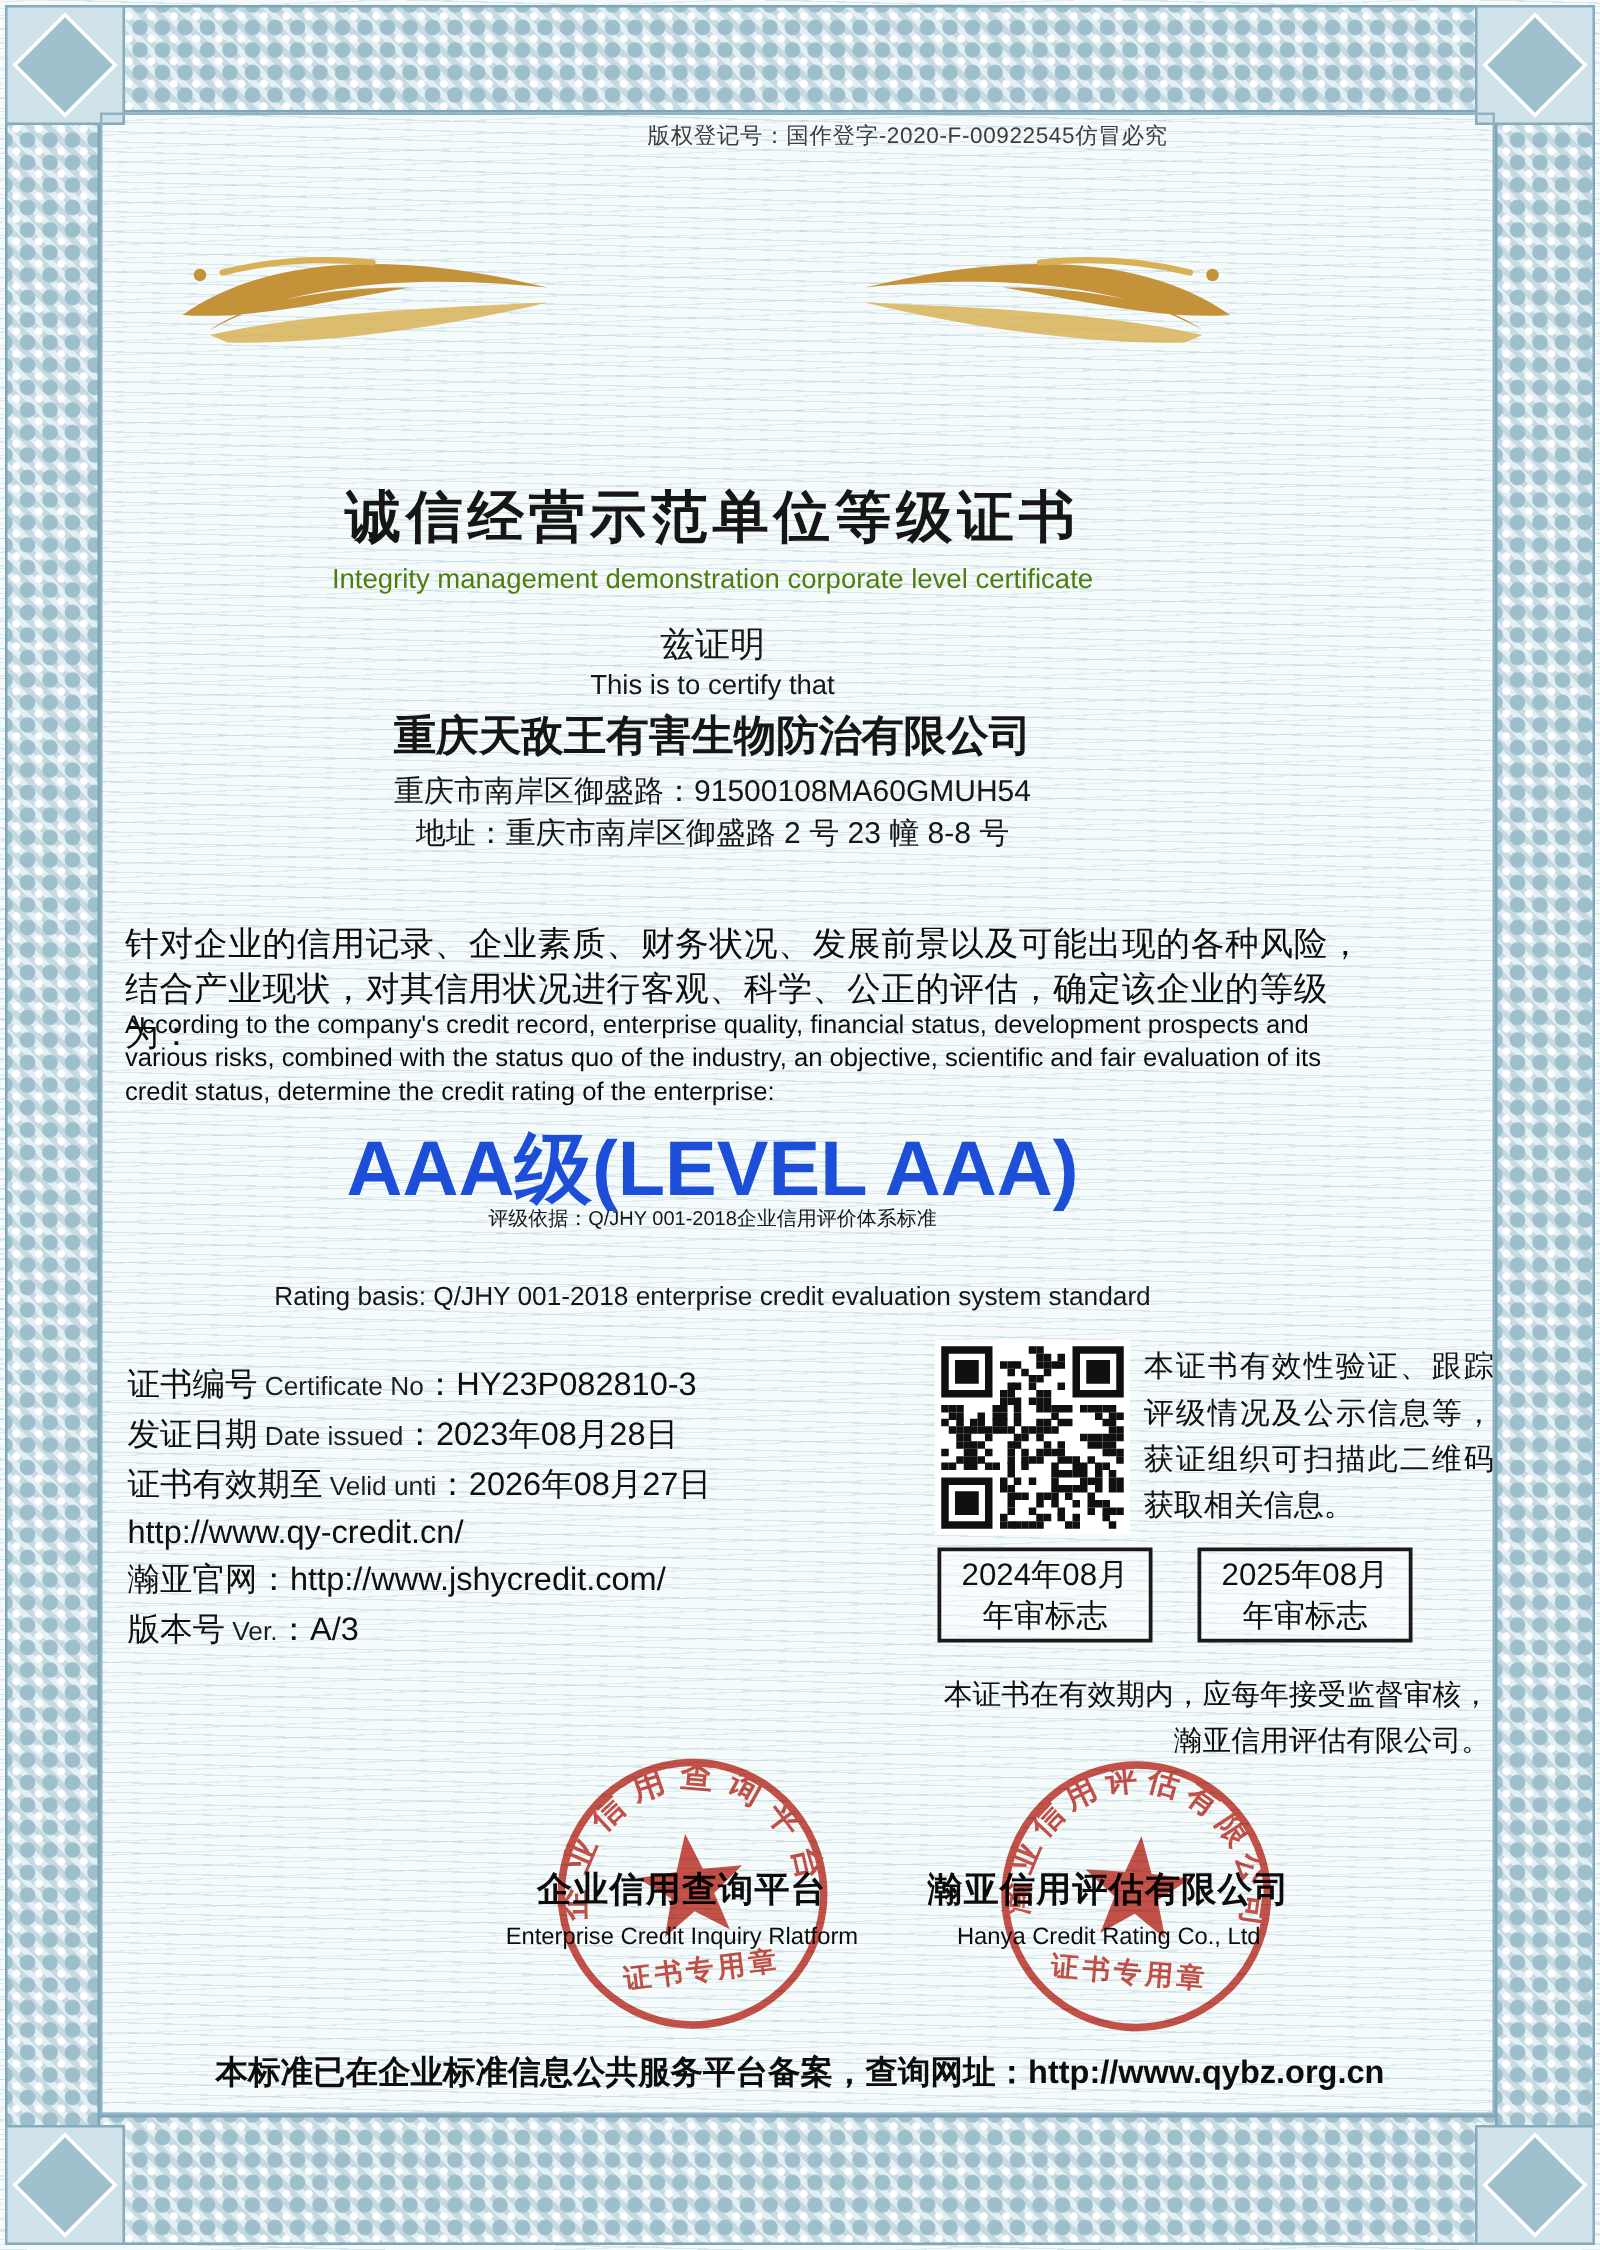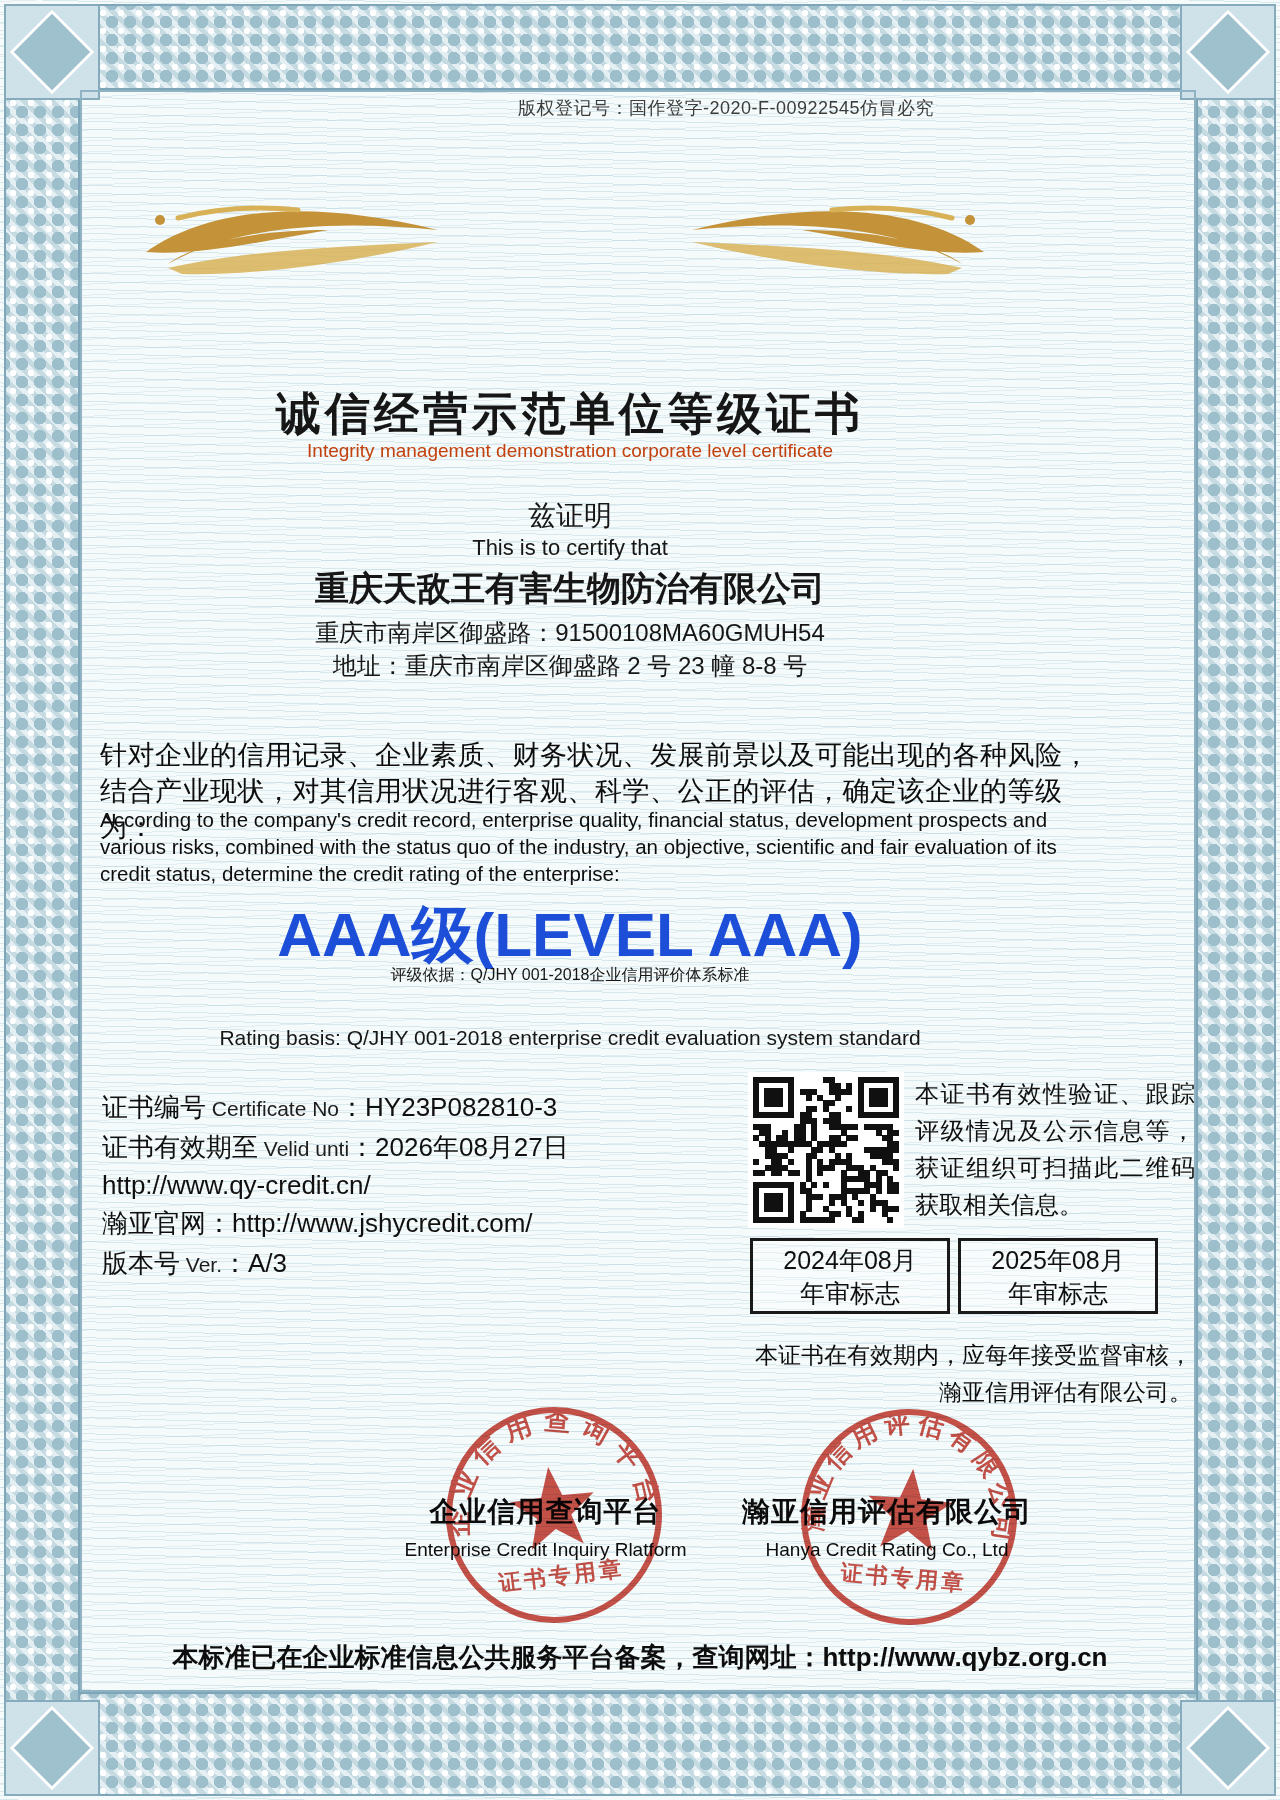--- a/index.html
+++ b/index.html
@@ -45,21 +45,21 @@
     box-shadow:0 2px 6px rgba(120,40,30,.25);
   }
   .logo span{color:#fff;font-size:116px;font-weight:700;letter-spacing:-14px;transform:translateX(-8px);}
 
   .flourish{position:absolute;}
   .fl-l{left:138px;top:190px;}
   .fl-r{left:682px;top:190px;transform:scaleX(-1);}
 
   .cx{position:absolute;left:60px;width:1020px;text-align:center;color:#161616;}
   .title{top:384px;font-size:45px;font-weight:700;letter-spacing:4px;}
-  .subtitle{top:440px;font-size:19px;color:#c2410c;}
+  .subtitle{top:450px;font-size:22px;color:#4d7c0f;}
   .certify-cn{top:497px;font-size:28px;}
   .certify-en{top:535px;font-size:22px;}
   .company{top:566px;font-size:34px;font-weight:700;}
   .code{top:617px;font-size:24px;}
   .addr{top:650px;font-size:24px;}
 
   .para{position:absolute;left:100px;width:1012px;color:#0d0d0d;text-align:left;}
   .para-cn{top:737px;font-size:27px;line-height:36px;letter-spacing:.5px;}
   .para-en{top:806px;font-size:20.5px;line-height:27px;}
 
@@ -73,21 +73,21 @@
 
   .qr{position:absolute;left:753px;top:1077px;width:146px;height:146px;background:#fff;box-shadow:0 0 0 5px #fff;}
   .qr i{position:absolute;background:#101010;display:block;}
   .qf{position:absolute;width:41px;height:41px;border:6px solid #101010;box-sizing:border-box;background:#fff;}
   .qf::after{content:"";position:absolute;inset:5px;background:#101010;}
   .qf-tl{left:0;top:0;} .qf-tr{right:0;top:0;} .qf-bl{left:0;bottom:0;}
 
   .qr-caption{position:absolute;left:915px;top:1075px;width:280px;font-size:24px;line-height:37px;color:#101010;text-align:justify;}
 
   .audit-box{
-    position:absolute;top:1238px;width:200px;height:76px;border:3px solid #1a1a1a;
+    position:absolute;top:1238px;width:172px;height:76px;border:3px solid #1a1a1a;
     box-sizing:border-box;text-align:center;color:#101010;background:rgba(255,255,255,.35);
   }
   .audit-box div{font-size:25px;line-height:33px;}
   .audit-box div:first-child{margin-top:3px;}
   .b1{left:750px;} .b2{left:958px;}
 
   .note{position:absolute;left:700px;top:1337px;width:492px;text-align:right;color:#0e0e0e;}
   .note div{font-size:23px;line-height:37px;}
 
   .org{position:absolute;top:1493px;text-align:center;color:#0c0c0c;}
@@ -144,20 +144,21 @@
 
   <div class="para para-cn">针对企业的信用记录、企业素质、财务状况、发展前景以及可能出现的各种风险，结合产业现状，对其信用状况进行客观、科学、公正的评估，确定该企业的等级为：</div>
   <div class="para para-en">According to the company's credit record, enterprise quality, financial status, development prospects and various risks, combined with the status quo of the industry, an objective, scientific and fair evaluation of its credit status, determine the credit rating of the enterprise:</div>
 
   <div class="cx rating">AAA级(LEVEL AAA)</div>
   <div class="cx basis-cn">评级依据：Q/JHY 001-2018企业信用评价体系标准</div>
   <div class="cx basis-en">Rating basis: Q/JHY 001-2018 enterprise credit evaluation system standard</div>
 
   <div class="details">
       <div class="det-line"><span class="d-cn">证书编号</span><span class="d-en">&nbsp;Certificate No</span><span class="d-cn">：</span><span class="d-val">HY23P082810-3</span></div>
+      <div class="det-line"><span class="d-cn">发证日期</span><span class="d-en">&nbsp;Date issued</span><span class="d-cn">：</span><span class="d-val">2023年08月28日</span></div>
       <div class="det-line"><span class="d-cn">证书有效期至</span><span class="d-en">&nbsp;Velid unti</span><span class="d-cn">：</span><span class="d-val">2026年08月27日</span></div>
       <div class="det-line"><span class="d-val">http://www.qy-credit.cn/</span></div>
       <div class="det-line"><span class="d-cn">瀚亚官网</span><span class="d-cn">：</span><span class="d-val">http://www.jshycredit.com/</span></div>
       <div class="det-line"><span class="d-cn">版本号</span><span class="d-en">&nbsp;Ver.</span><span class="d-cn">：</span><span class="d-val">A/3</span></div>
     </div>
 
   <div class="qr">
     <span class="qf qf-tl"></span>
     <span class="qf qf-tr"></span>
     <span class="qf qf-bl"></span>

